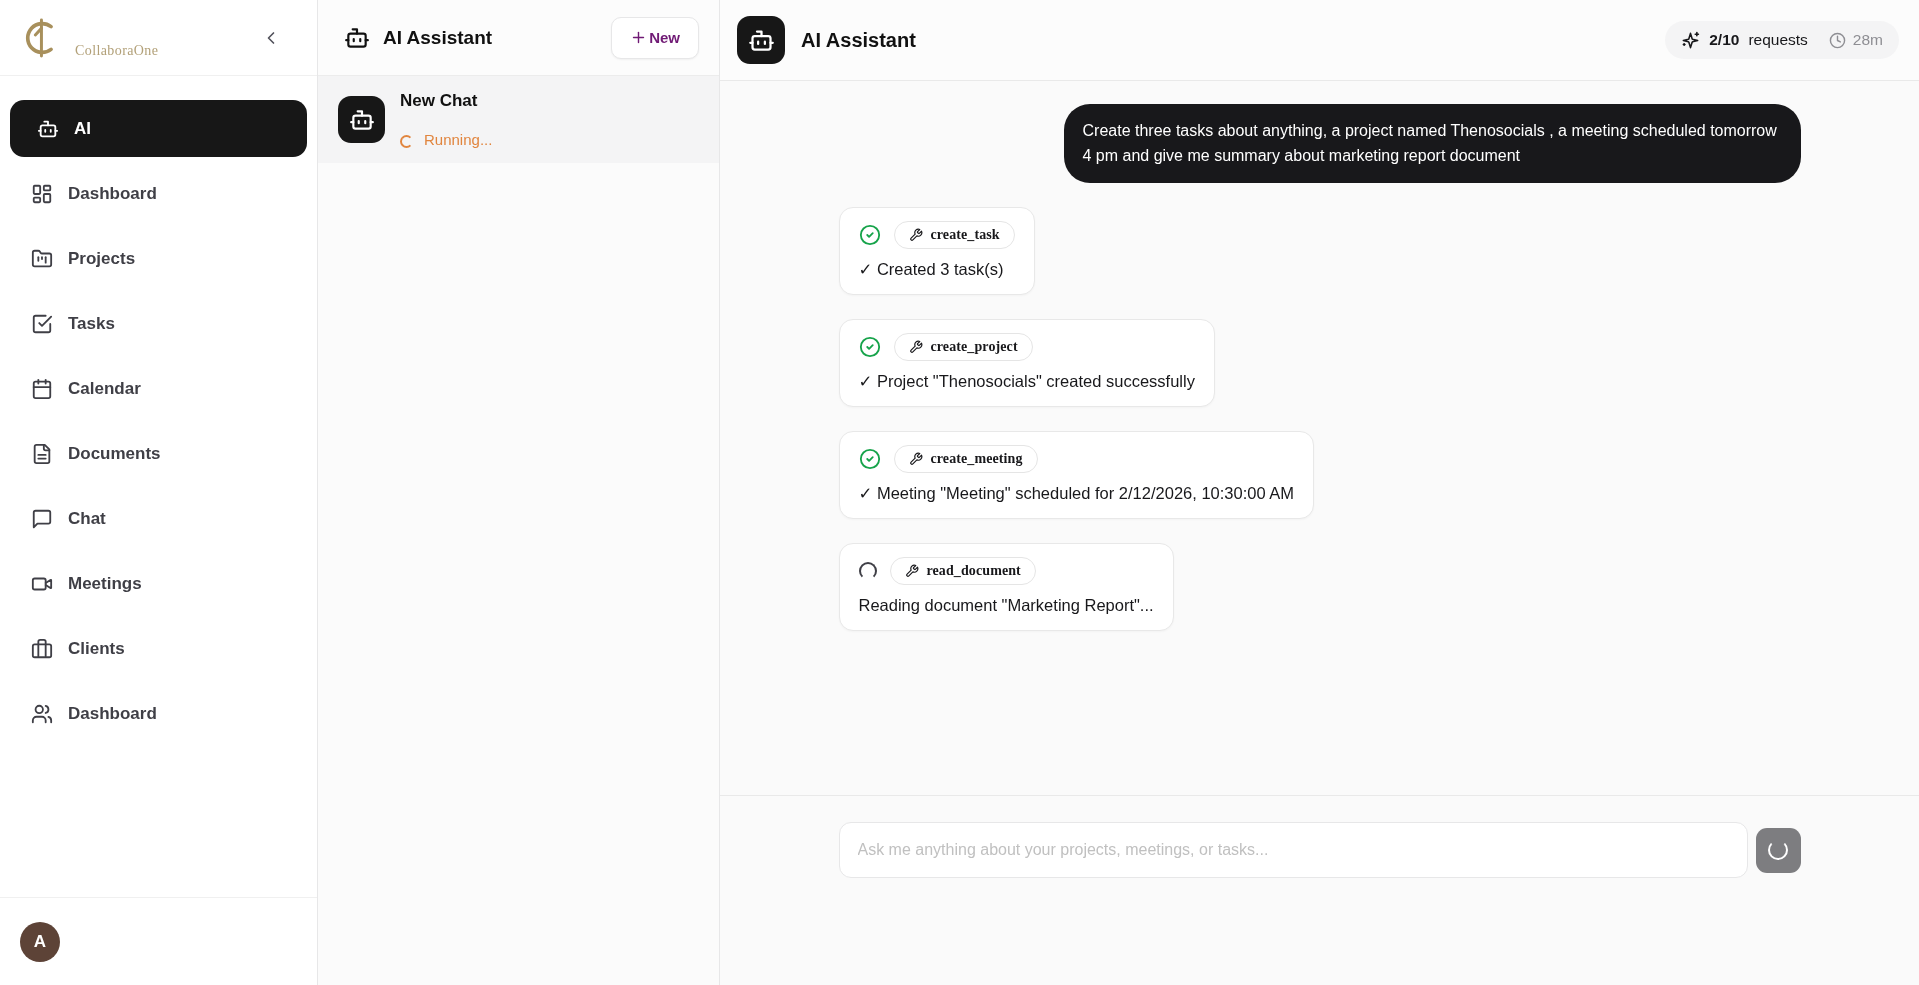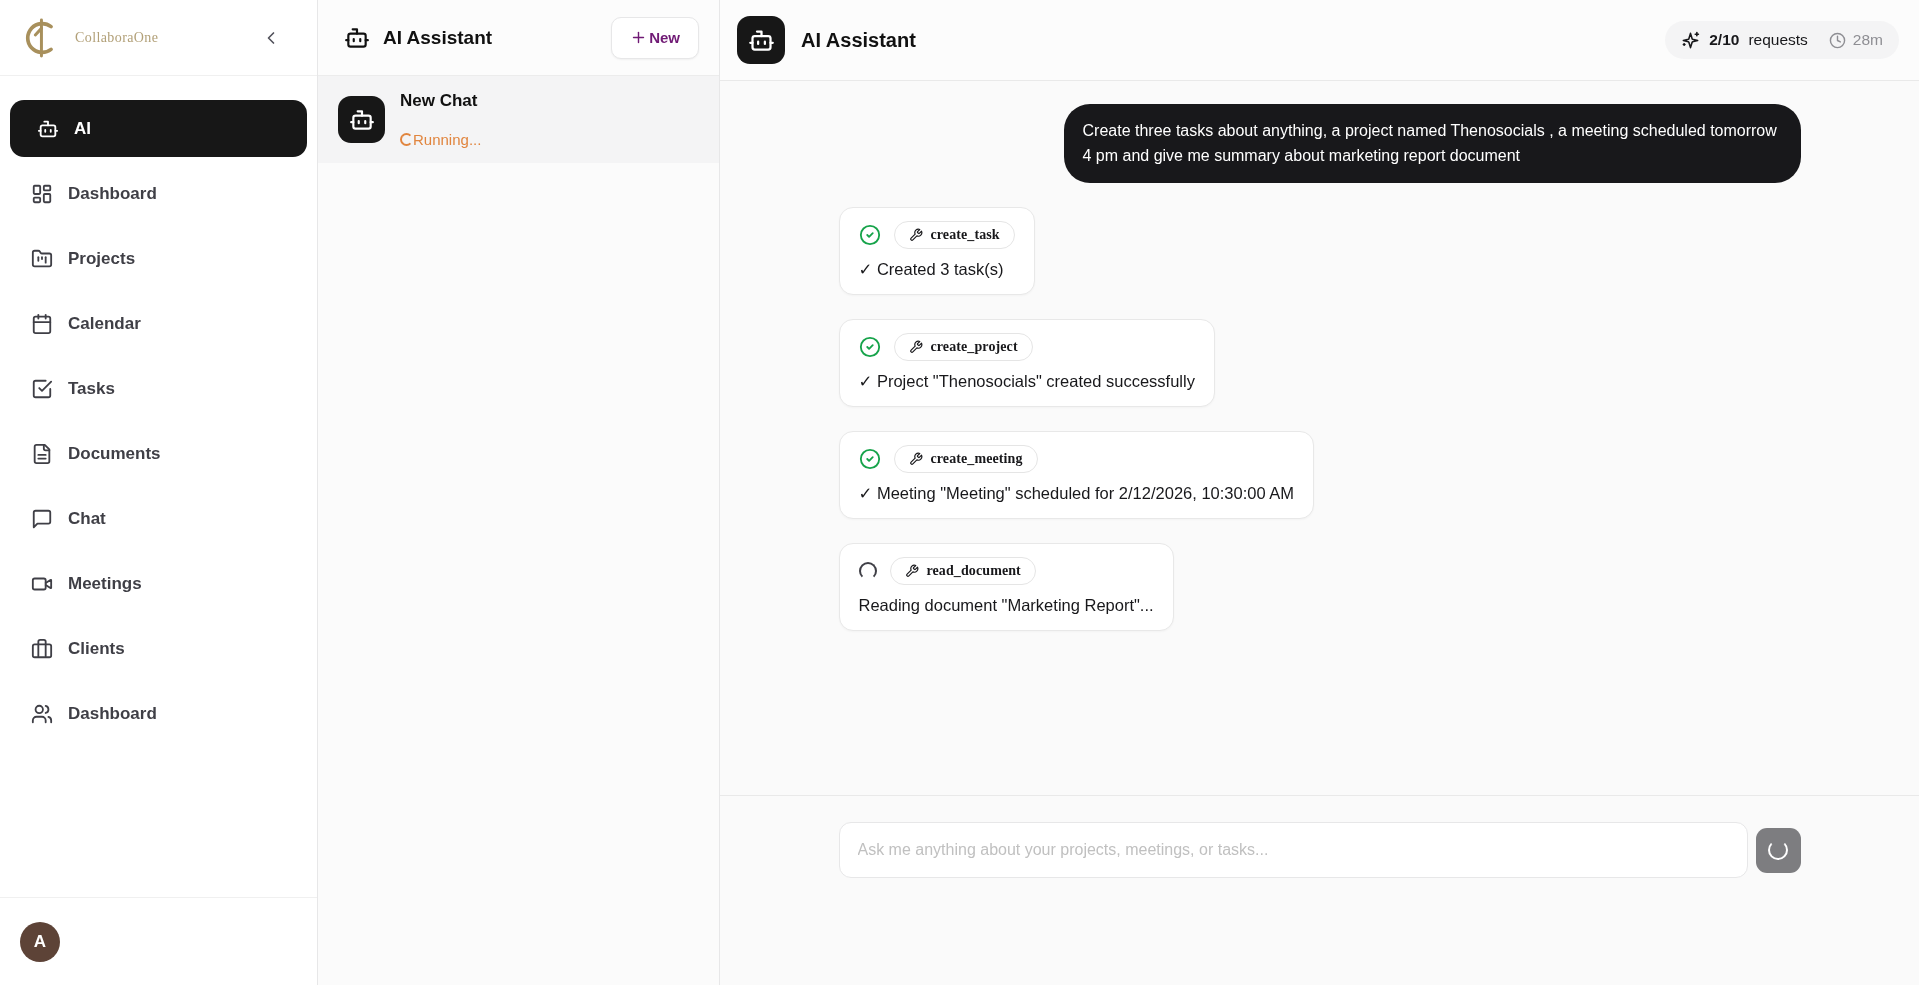--- a/index.html
+++ b/index.html
@@ -8,39 +8,39 @@
     font-family:"Liberation Sans", sans-serif;
     background:#ffffff; color:#18181b;
     display:flex;
   }
   svg { display:block; }
   .icon { stroke:currentColor; fill:none; stroke-width:2; stroke-linecap:round; stroke-linejoin:round; }
 
   
   .sidebar { width:318px; flex:none; background:#fff; border-right:1px solid #e7e7e8; display:flex; flex-direction:column; }
   .sb-header { height:76px; flex:none; display:flex; align-items:center; justify-content:space-between; padding:0 32px 0 20px; border-bottom:1px solid #f0f0f0; }
-  .logo-wrap { display:flex; align-items:center; gap:13px; }
+  .logo-wrap { display:flex; align-items:flex-end; gap:13px; }
   .logo-text { font-family:"Liberation Serif", serif; font-size:14px; color:#b2a078; letter-spacing:.4px; }
   .collapse-btn { background:none; border:none; color:#52525b; cursor:pointer; padding:4px; }
   .sb-nav { flex:1; padding:24px 10px 0; display:flex; flex-direction:column; gap:8px; }
   .nav-item { height:57px; flex:none; border-radius:14px; display:flex; align-items:center; gap:15px; padding:0 21px; color:#3f3f46; font-size:17px; font-weight:600; cursor:pointer; }
   .nav-item.active { background:#171717; color:#ffffff;padding-left:27px; }
   .sb-footer { flex:none; height:88px; border-top:1px solid #f0f0f0; display:flex; align-items:center; padding:0 20px; }
   .avatar { width:40px; height:40px; border-radius:50%; background:#5d4337; color:#fff; font-size:17px; font-weight:600; display:flex; align-items:center; justify-content:center; cursor:pointer; }
 
   
   .middle { width:402px; flex:none; background:#fbfbfb; border-right:1px solid #e7e7e8; display:flex; flex-direction:column; }
   .mid-header { height:76px; flex:none; display:flex; align-items:center; justify-content:space-between; padding:0 20px 0 26px; border-bottom:1px solid #ececec; background:#fcfcfc; }
   .mid-title-group { display:flex; align-items:center; gap:13px; color:#111; }
   .mid-title { font-size:19px; font-weight:700; color:#111; }
   .new-btn { display:inline-flex; align-items:center; gap:2px; height:42px; padding:0 18px; background:#fff; border:1px solid #e7e7e8; border-radius:10px; font-family:inherit; font-size:15px; font-weight:600; color:#701a75; box-shadow:0 1px 2px rgba(0,0,0,.05); cursor:pointer; }
   .chat-item { background:#f4f4f5; padding:15px 20px; display:flex; align-items:center; gap:15px; cursor:pointer; }
   .chat-avatar { width:47px; height:47px; flex:none; border-radius:13px; background:#171717; color:#fff; display:flex; align-items:center; justify-content:center; }
   .chat-title { font-size:17px; font-weight:700; color:#111; margin-bottom:20px; }
-  .chat-status { display:flex; align-items:center; gap:0; color:#e1853e; font-size:15px; }
+  .chat-status { display:flex; align-items:flex-end; gap:11px; color:#e1853e; font-size:15px; }
   .spinner { border-radius:50%; border:2px solid currentColor; border-right-color:transparent; }
   .spinner-sm { width:13px; height:13px; }
 
   
   .main { flex:1; min-width:0; background:#fafafa; display:flex; flex-direction:column; }
   .main-header { height:81px; flex:none; background:#fcfcfc; border-bottom:1px solid #e9e9e9; display:flex; align-items:center; justify-content:space-between; padding:0 20px 0 17px; }
   .main-title-group { display:flex; align-items:center; gap:16px; }
   .main-bot { width:48px; height:48px; border-radius:13px; background:#171717; color:#fff; display:flex; align-items:center; justify-content:center; }
   .main-title { font-size:20px; font-weight:700; color:#111; }
   .usage-pill { display:flex; align-items:center; gap:9px; background:#f4f4f5; border-radius:999px; height:38px; padding:0 16px; font-size:15.5px; color:#18181b; }
@@ -123,36 +123,36 @@
             <path d="M8 10v4"></path>
             <path d="M12 10v2"></path>
             <path d="M16 10v6"></path>
           </svg>
       </span>
       <span>Projects</span>
     </div>
     <div class="nav-item">
       <span>
         <svg class="icon" width="22" height="22" viewBox="0 0 24 24">
+            <path d="m9 11 3 3L22 4"></path>
+            <path d="M21 12v7a2 2 0 0 1-2 2H5a2 2 0 0 1-2-2V5a2 2 0 0 1 2-2h11"></path>
+          </svg>
+      </span>
+      <span>Tasks</span>
+    </div>
+    <div class="nav-item">
+      <span>
+        <svg class="icon" width="22" height="22" viewBox="0 0 24 24">
             <path d="M8 2v4"></path>
             <path d="M16 2v4"></path>
             <rect width="18" height="18" x="3" y="4" rx="2"></rect>
             <path d="M3 10h18"></path>
           </svg>
       </span>
       <span>Calendar</span>
-    </div>
-    <div class="nav-item">
-      <span>
-        <svg class="icon" width="22" height="22" viewBox="0 0 24 24">
-            <path d="m9 11 3 3L22 4"></path>
-            <path d="M21 12v7a2 2 0 0 1-2 2H5a2 2 0 0 1-2-2V5a2 2 0 0 1 2-2h11"></path>
-          </svg>
-      </span>
-      <span>Tasks</span>
     </div>
     <div class="nav-item">
       <span>
         <svg class="icon" width="22" height="22" viewBox="0 0 24 24">
             <path d="M15 2H6a2 2 0 0 0-2 2v16a2 2 0 0 0 2 2h12a2 2 0 0 0 2-2V7Z"></path>
             <path d="M14 2v4a2 2 0 0 0 2 2h4"></path>
             <path d="M16 13H8"></path>
             <path d="M16 17H8"></path>
           </svg>
       </span>

